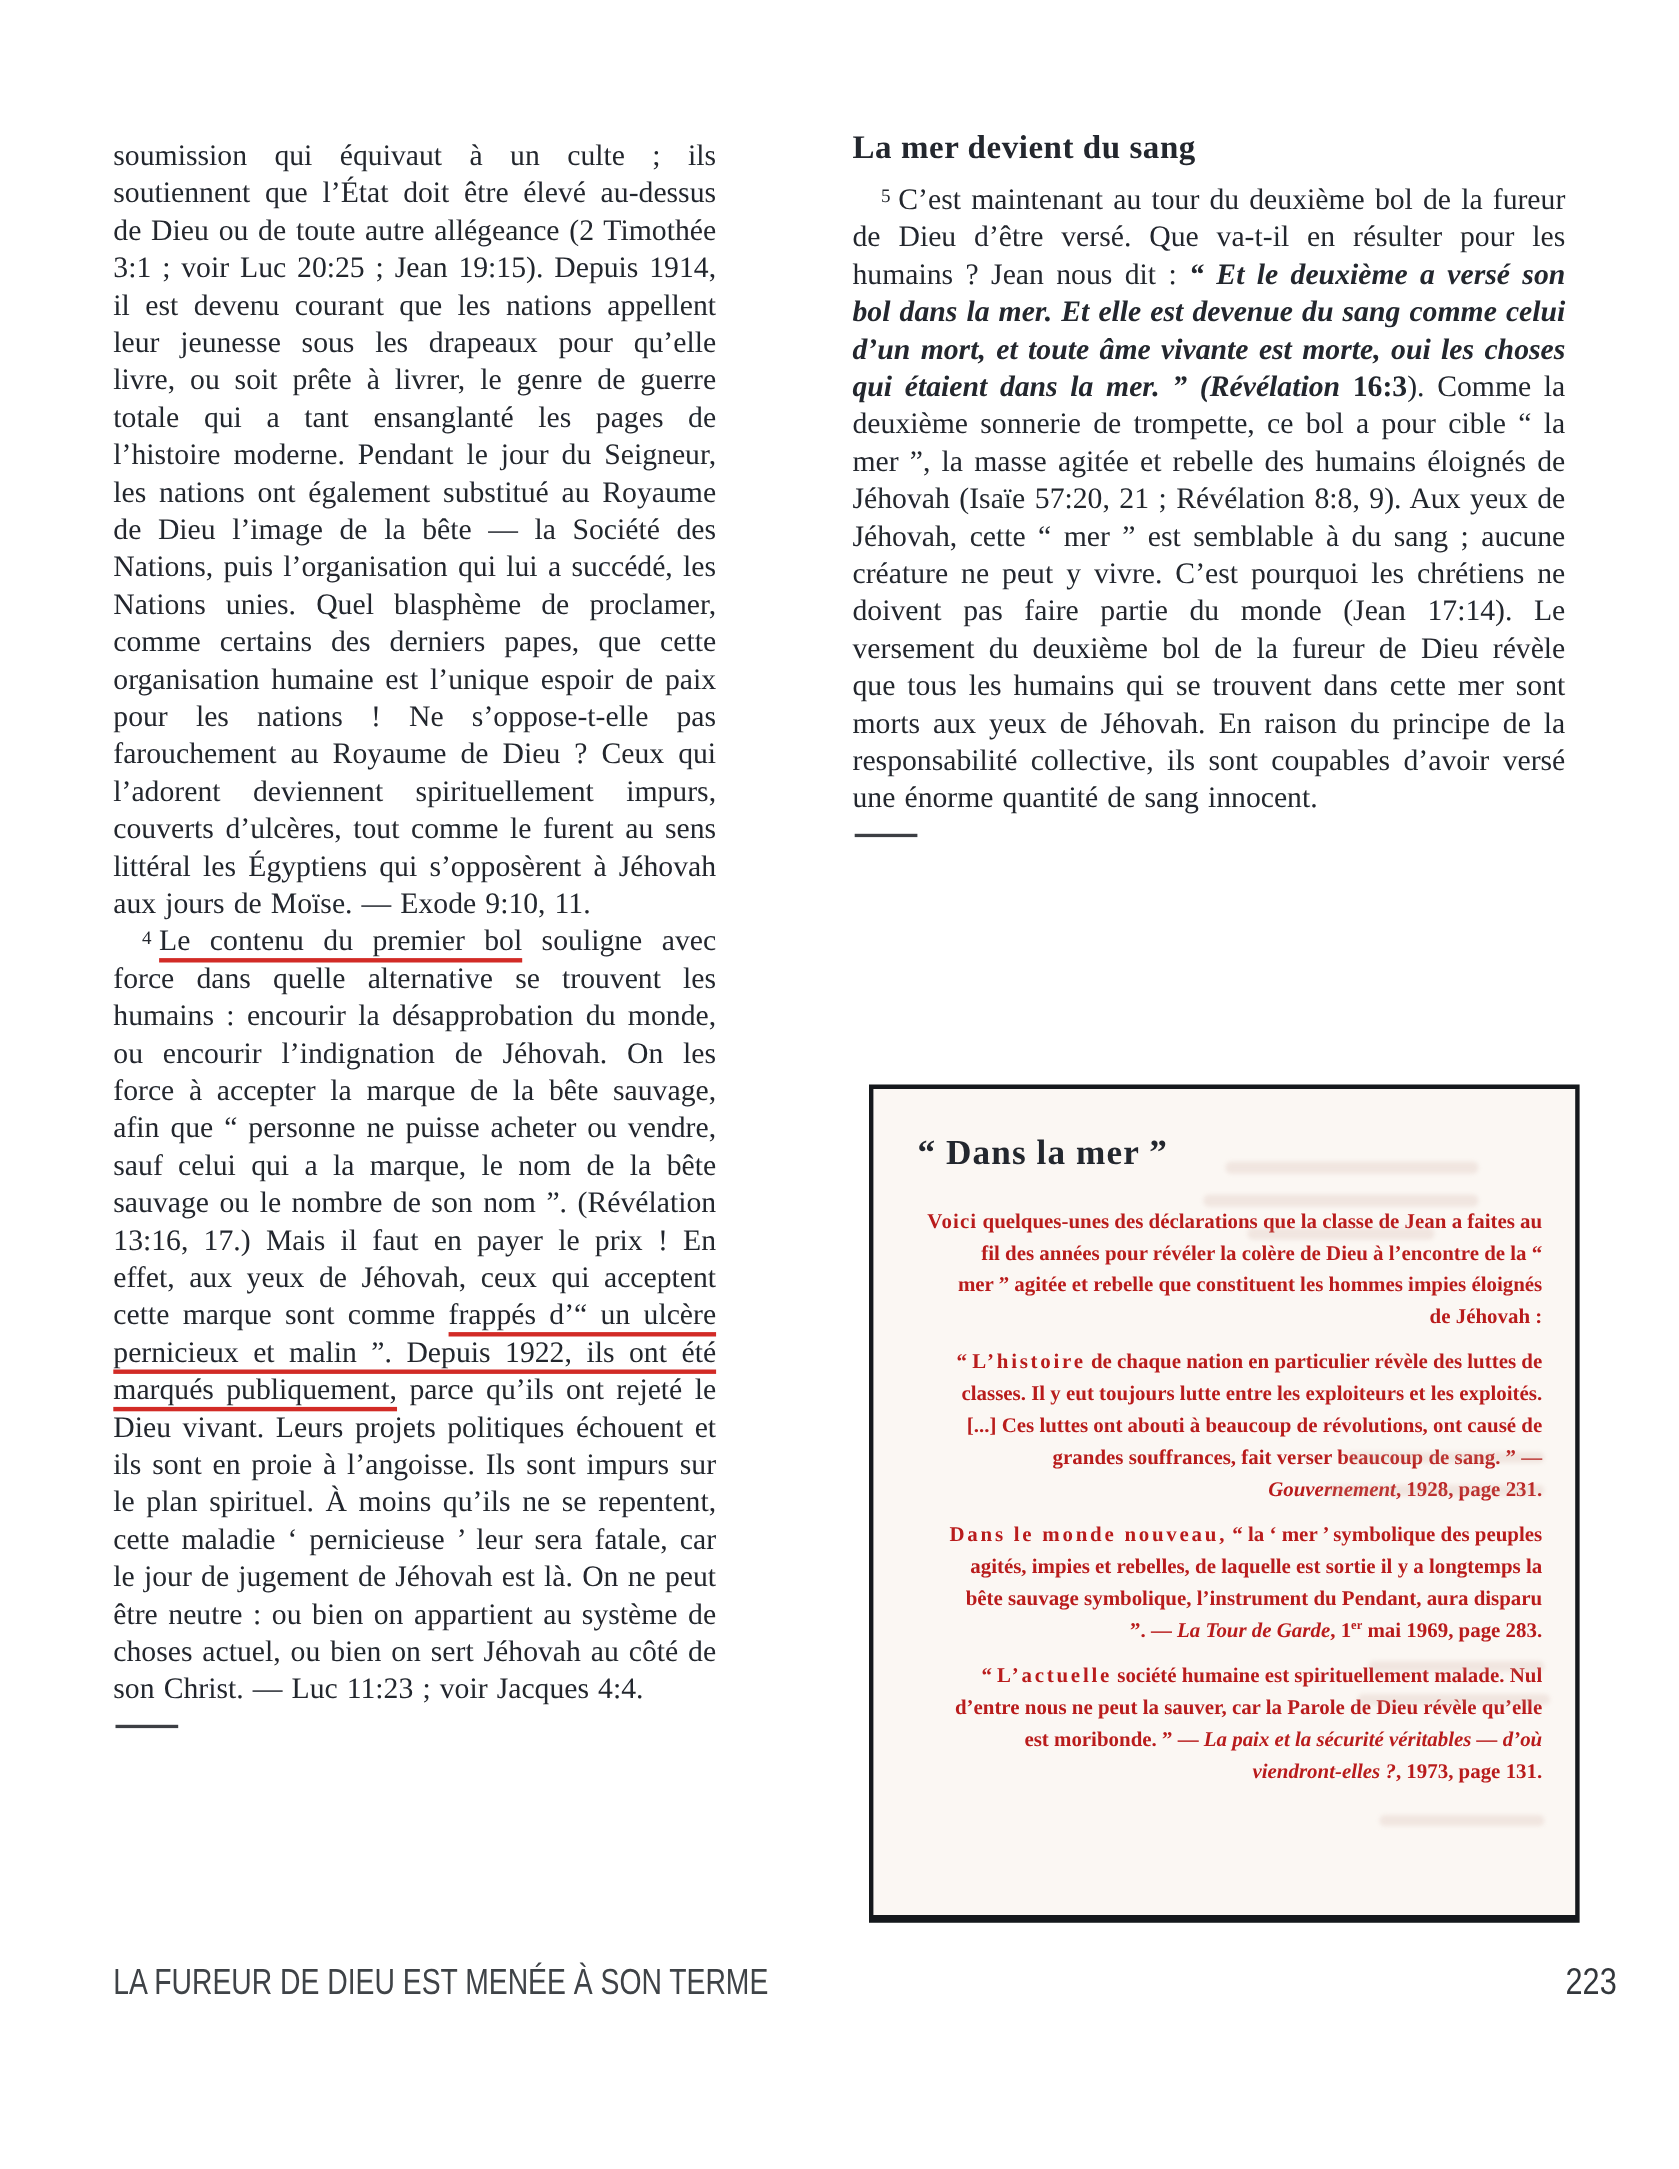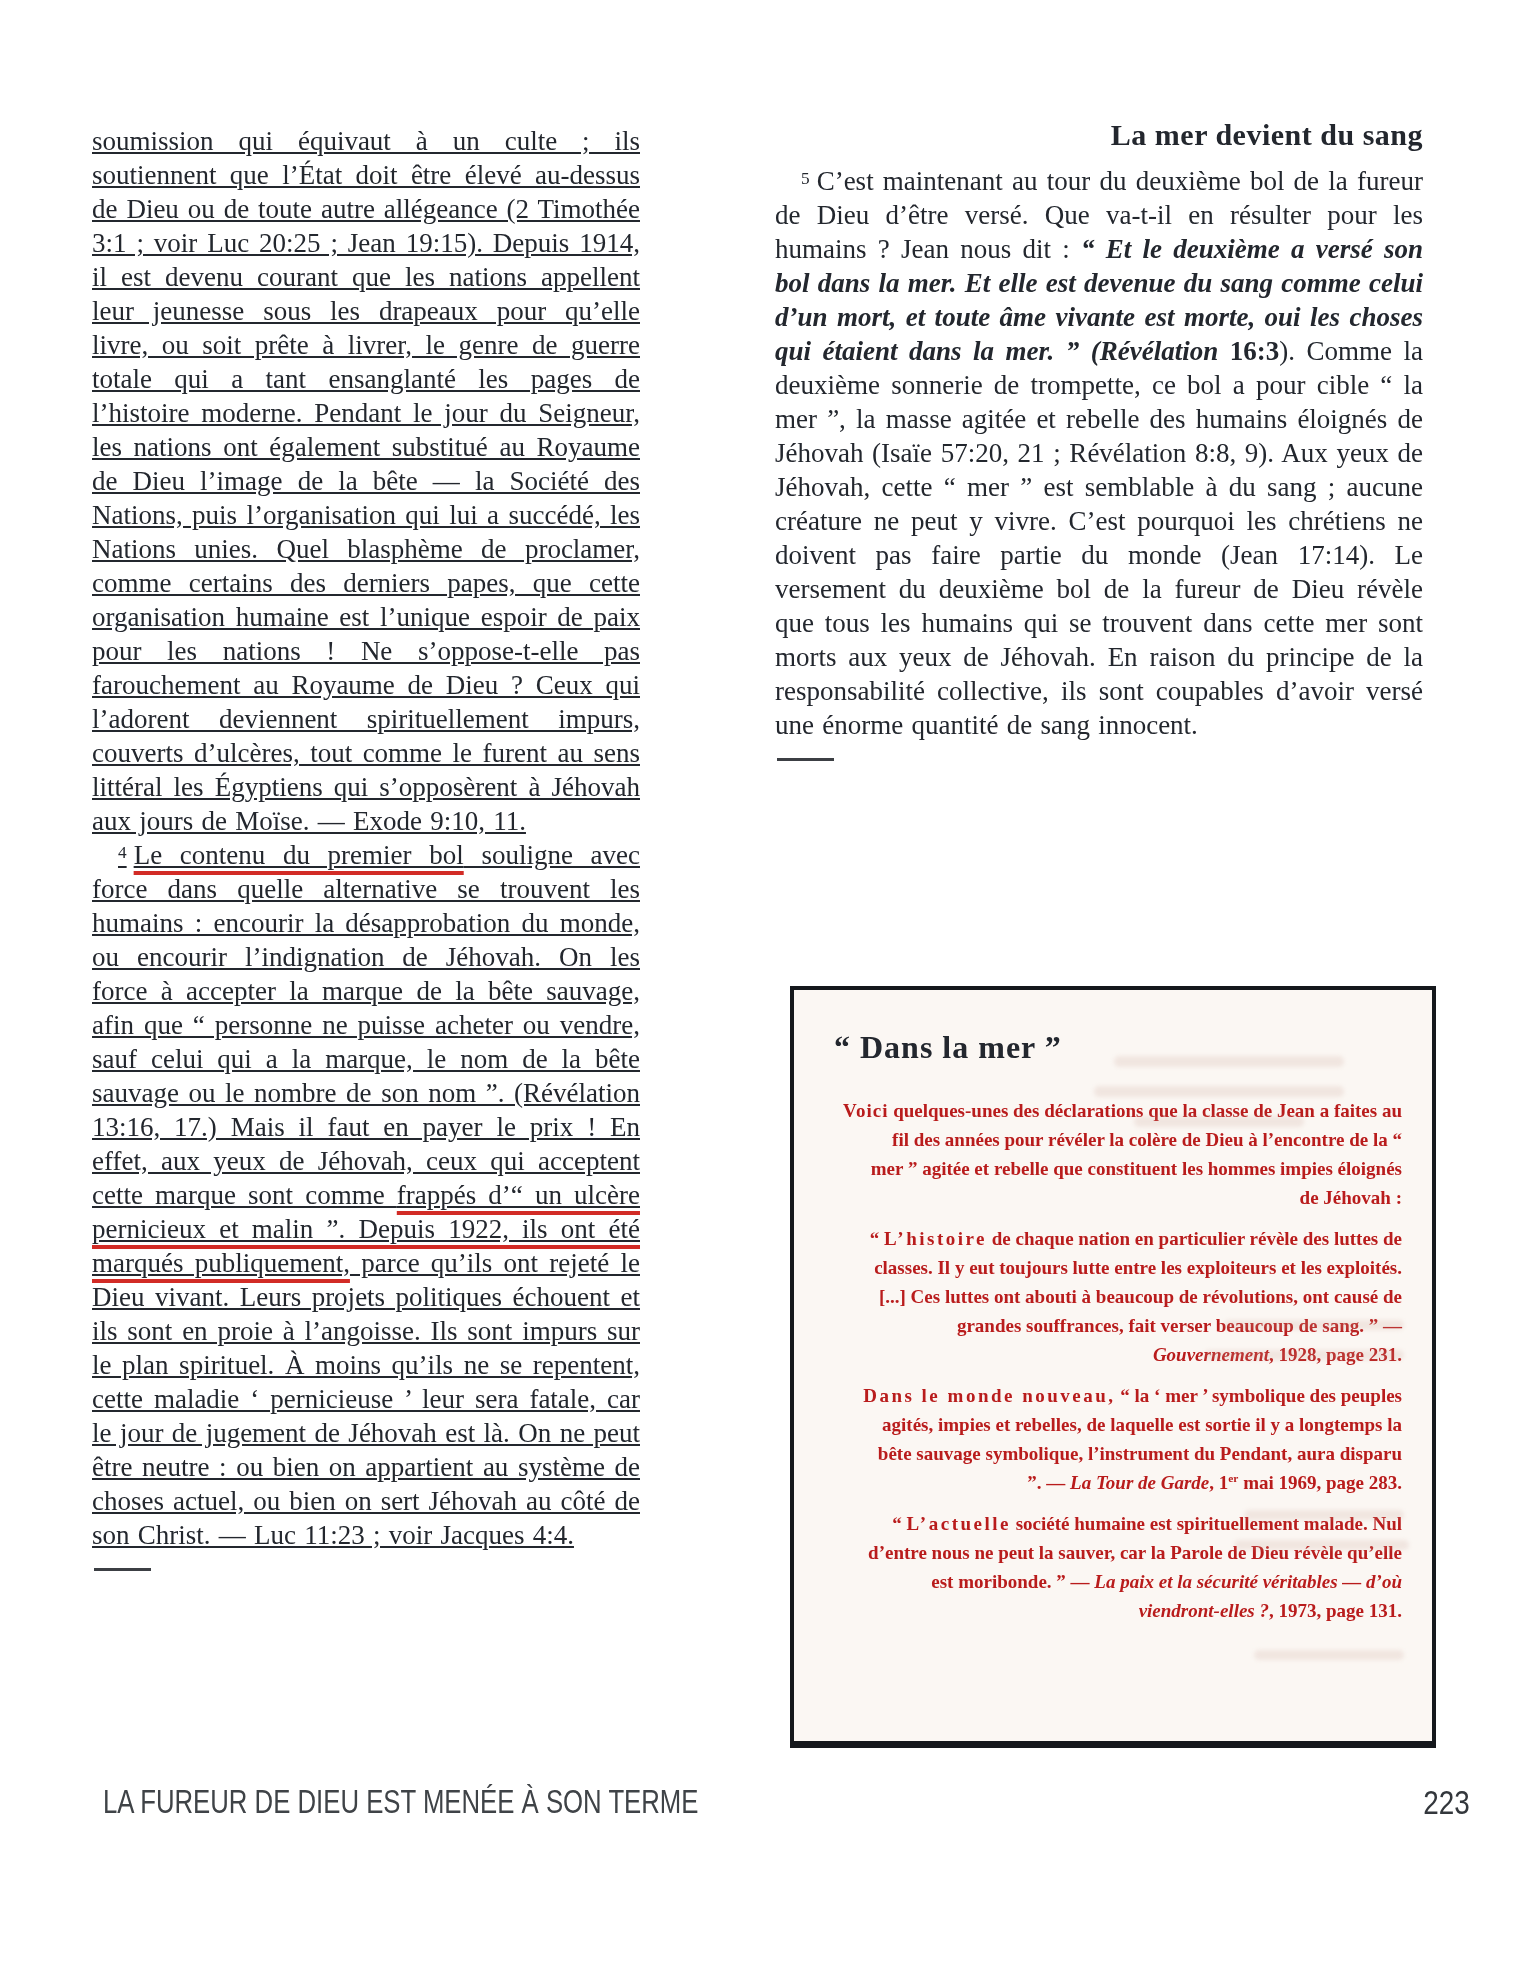--- a/index.html
+++ b/index.html
@@ -1,29 +1,29 @@
 <!DOCTYPE html>
 <html lang="fr"><head>
 <meta charset="utf-8">
 <style>
   html,body{margin:0;padding:0;background:#ffffff;}
   .page{position:relative;width:1526px;height:1972px;background:#ffffff;overflow:hidden;
         font-family:"Liberation Serif","DejaVu Serif",serif;color:#23272e;}
   
   .col{position:absolute;text-align:justify;hyphens:auto;}
-  .col-left{left:92px;top:124px;width:548px;text-decoration:underline;}
+  .col-left{left:103px;top:124px;width:548px;}
   .col-right{left:775px;top:116px;width:648px;}
   .body-par{margin:0;font-size:27px;line-height:34px;word-spacing:1.5px;}
   .body-par + .body-par{margin-top:0;}
   .indent{text-indent:26px;}
   .par-num{font-size:64%;line-height:0;vertical-align:6px;margin-right:7px;}
   .redline{text-decoration-line:underline;text-decoration-color:#d22b26;
            text-decoration-thickness:4px;text-underline-offset:7px;}
   .rc-heading{margin:0 0 10px 0;font-size:30px;line-height:38px;font-weight:bold;
-              text-align:right;letter-spacing:.5px;}
+              text-align:left;letter-spacing:.5px;}
   .bi{font-weight:bold;font-style:italic;margin-top:18px;}
   .b{font-weight:bold;}
   .i{font-style:italic;}
   
   .fn-rule{width:57px;border:0;border-top:3px solid #3c3f44;margin:16px 0 14px 2px;}
   .footnote{margin:0;font-size:23.5px;line-height:29px;text-align:justify;word-spacing:1px;}
   
   .sidebox{position:absolute;left:790px;top:986px;width:646px;height:762px;box-sizing:border-box;
            border:4px solid #15181c;border-bottom-width:7px;background:#fbf7f3;
            padding:30px 30px 0 38px;}

